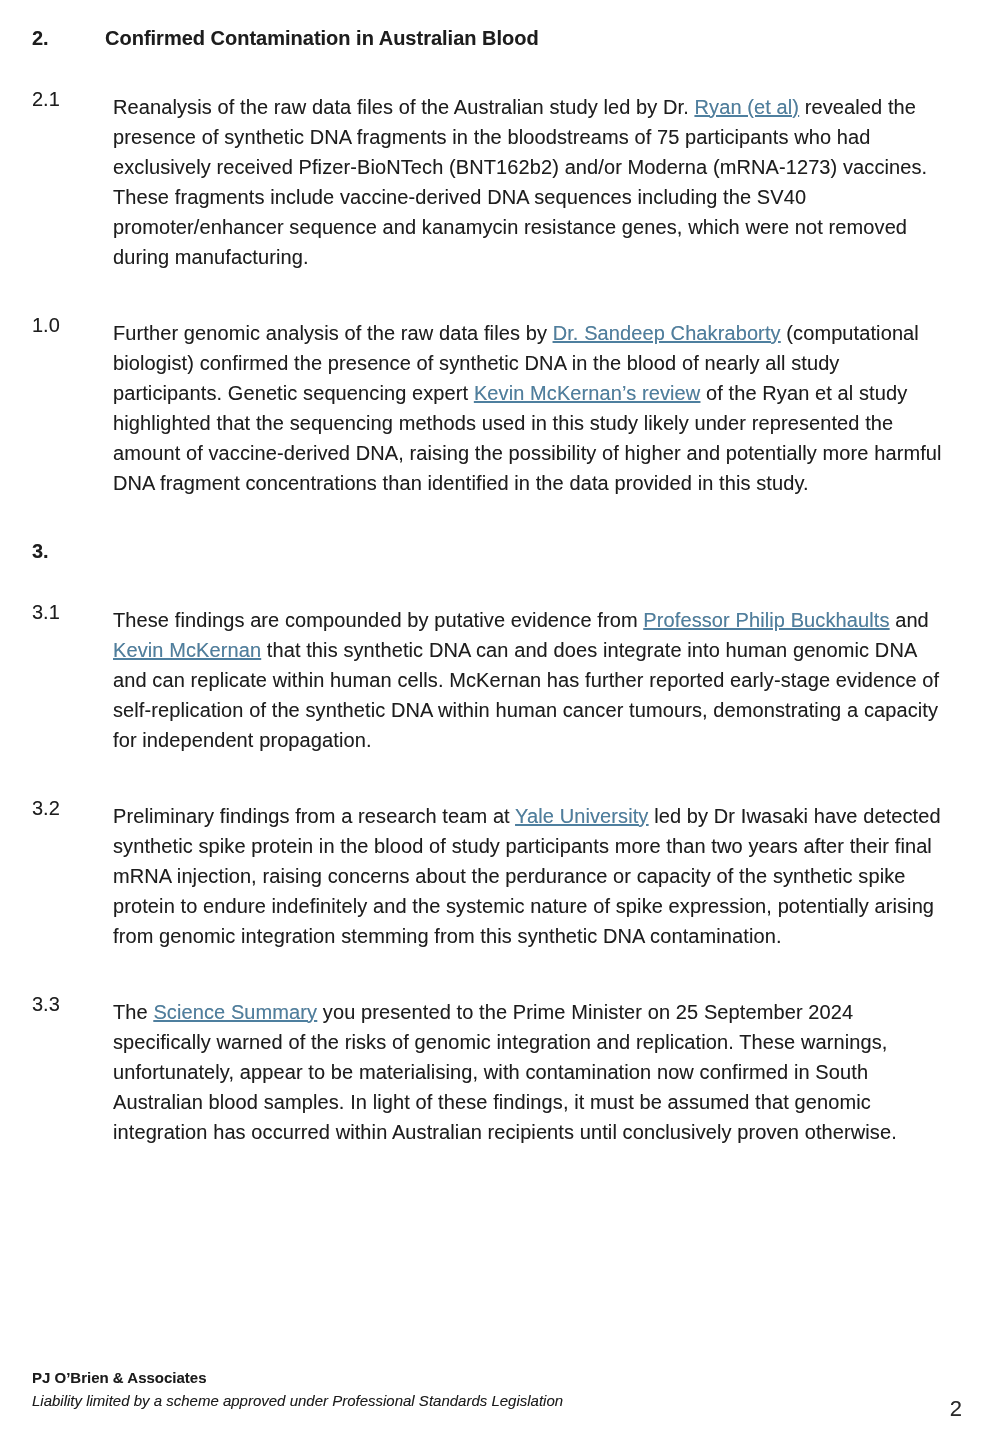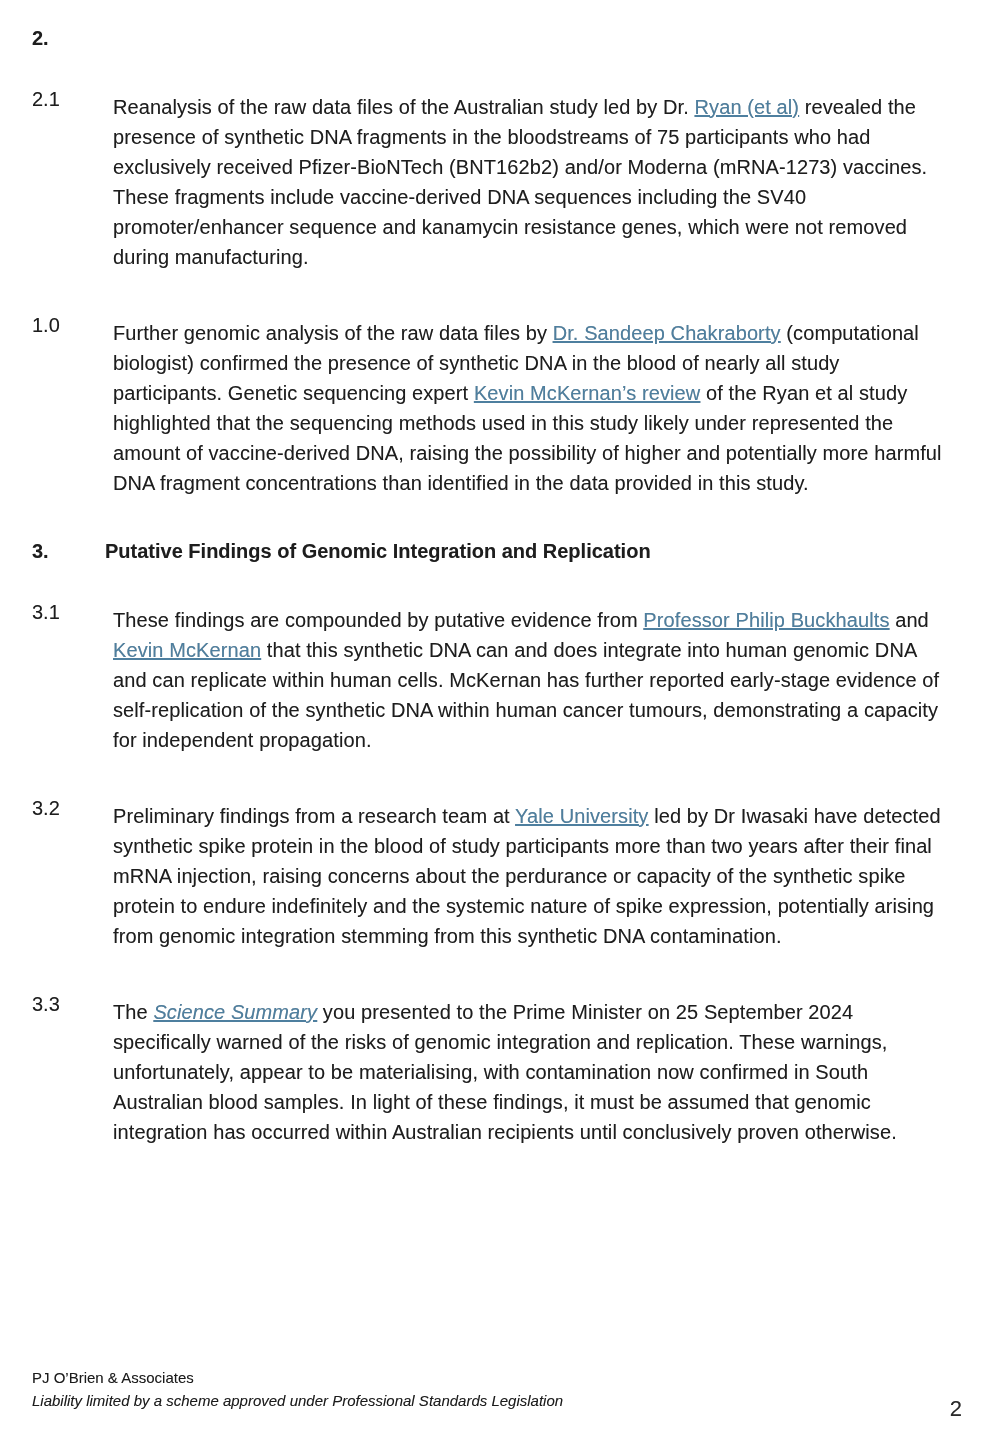--- a/index.html
+++ b/index.html
@@ -40,62 +40,62 @@
     font-size: 20px;
     line-height: 30px;
     margin: 8px;
     letter-spacing: 0.1px;
   }
   .doc-link {
     color: var(--link-color, #4e7f9f);
     text-decoration: underline;
     cursor: pointer;
   }
-  .doc-link.italic { font-style: italic; }
+  .doc-link.italic { }
   .footer {
     position: absolute;
     left: 32px;
     top: 1366px;
     font-size: 15px;
     line-height: 23px;
     color: #1b1b1b;
   }
-  .firm { font-weight: normal; }
+  .firm { font-weight: bold; }
   .disclaimer { font-style: italic; }
   .page-number {
     position: absolute;
     top: 1396px;
     right: 38px;
     font-size: 22px;
     color: #2a2a2a;
   }
 </style>
 </head>
 <body>
 
 <div class="page">
   <div class="content">
 
     <div class="row section-row">
       <div class="num">2.</div>
+      <h2 class="section-title">Confirmed Contamination in Australian Blood</h2>
     </div>
 
     <div class="row item">
       <div class="num">2.1</div>
       <p class="para"><span>Reanalysis of the raw data files of the Australian study led by Dr. </span><span class="doc-link">Ryan (et al)</span><span> revealed the presence of synthetic DNA fragments in the bloodstreams of 75 participants who had exclusively received Pfizer-BioNTech (BNT162b2) and/or Moderna (mRNA-1273) vaccines. These fragments include vaccine-derived DNA sequences including the SV40 promoter/enhancer sequence and kanamycin resistance genes, which were not removed during manufacturing.</span></p>
     </div>
 
     <div class="row item">
       <div class="num">1.0</div>
       <p class="para"><span>Further genomic analysis of the raw data files by </span><span class="doc-link">Dr. Sandeep Chakraborty</span><span> (computational biologist) confirmed the presence of synthetic DNA in the blood of nearly all study participants. Genetic sequencing expert </span><span class="doc-link">Kevin McKernan’s review</span><span> of the Ryan et al study highlighted that the sequencing methods used in this study likely under represented the amount of vaccine-derived DNA, raising the possibility of higher and potentially more harmful DNA fragment concentrations than identified in the data provided in this study.</span></p>
     </div>
 
     <div class="row section-row">
       <div class="num">3.</div>
-      <h2 class="section-title">Putative Findings of Genomic Integration and Replication</h2>
     </div>
 
     <div class="row item">
       <div class="num">3.1</div>
       <p class="para"><span>These findings are compounded by putative evidence from </span><span class="doc-link">Professor Philip Buckhaults</span><span> and </span><span class="doc-link">Kevin McKernan</span><span> that this synthetic DNA can and does integrate into human genomic DNA and can replicate within human cells. McKernan has further reported early-stage evidence of self-replication of the synthetic DNA within human cancer tumours, demonstrating a capacity for independent propagation.</span></p>
     </div>
 
     <div class="row item">
       <div class="num">3.2</div>
       <p class="para"><span>Preliminary findings from a research team at </span><span class="doc-link">Yale University</span><span> led by Dr Iwasaki have detected synthetic spike protein in the blood of study participants more than two years after their final mRNA injection, raising concerns about the perdurance or capacity of the synthetic spike protein to endure indefinitely and the systemic nature of spike expression, potentially arising from genomic integration stemming from this synthetic DNA contamination.</span></p>

